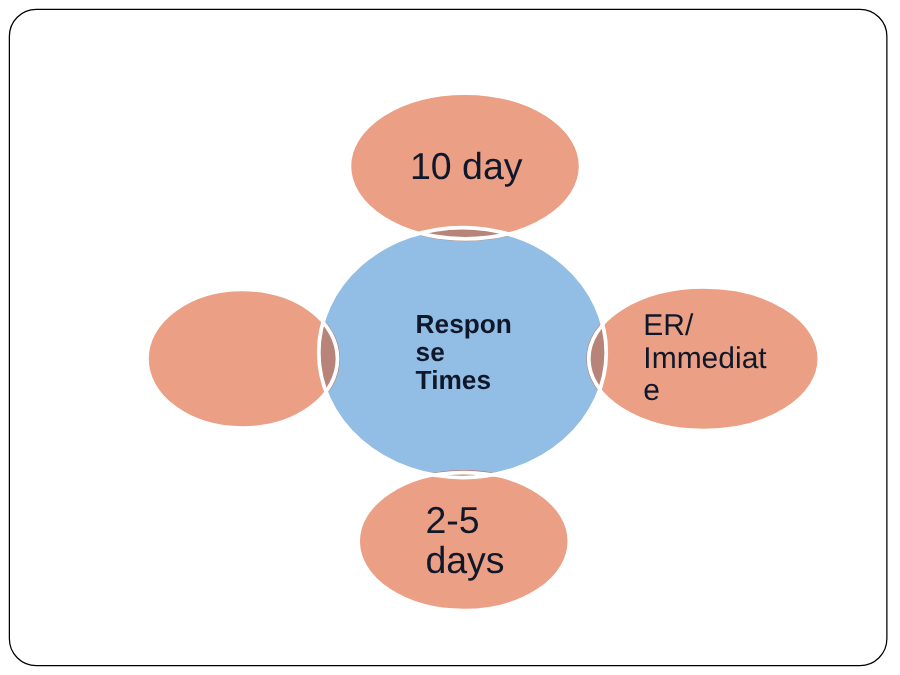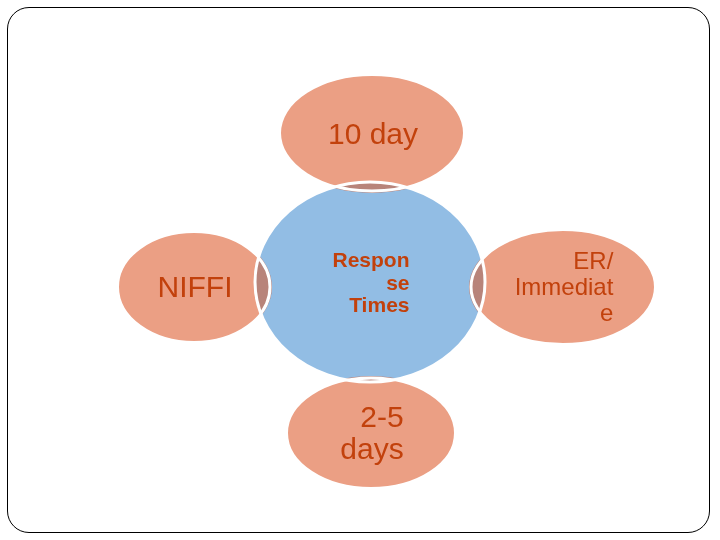--- a/index.html
+++ b/index.html
@@ -48,22 +48,22 @@
     width: 720px;
     height: 540px;
   }
 
   
   .node-label {
     position: absolute;
     display: flex;
     align-items: center;
     justify-content: center;
-    text-align: right;
-    color: #c2410c;
+    text-align: left;
+    color: #0f172a;
     line-height: 1.08;
     white-space: pre-line;
     pointer-events: none;
   }
 
   .label-top {
     left: 282px;
     top: 78px;
     width: 182px;
     height: 112px;
@@ -166,21 +166,20 @@
           <ellipse cx="563" cy="287" rx="92" ry="57" fill="none" stroke="#ffffff" stroke-width="3"></ellipse>
           <ellipse cx="371" cy="433" rx="84" ry="55" fill="none" stroke="#ffffff" stroke-width="3"></ellipse>
         </g>
         <ellipse cx="370" cy="282" rx="115" ry="100" fill="none" stroke="#ffffff" stroke-width="3"></ellipse>
       </g>
     </svg>
   </div>
 
   <div class="node-label label-top">10 day</div>
 
-  <div class="node-label label-left">NIFFI</div>
 
   <div class="node-label label-right">ER/
 Immediat
 e</div>
 
   <div class="node-label label-bottom">2-5
 days</div>
 
   <div class="node-label label-center">Respon
 se

